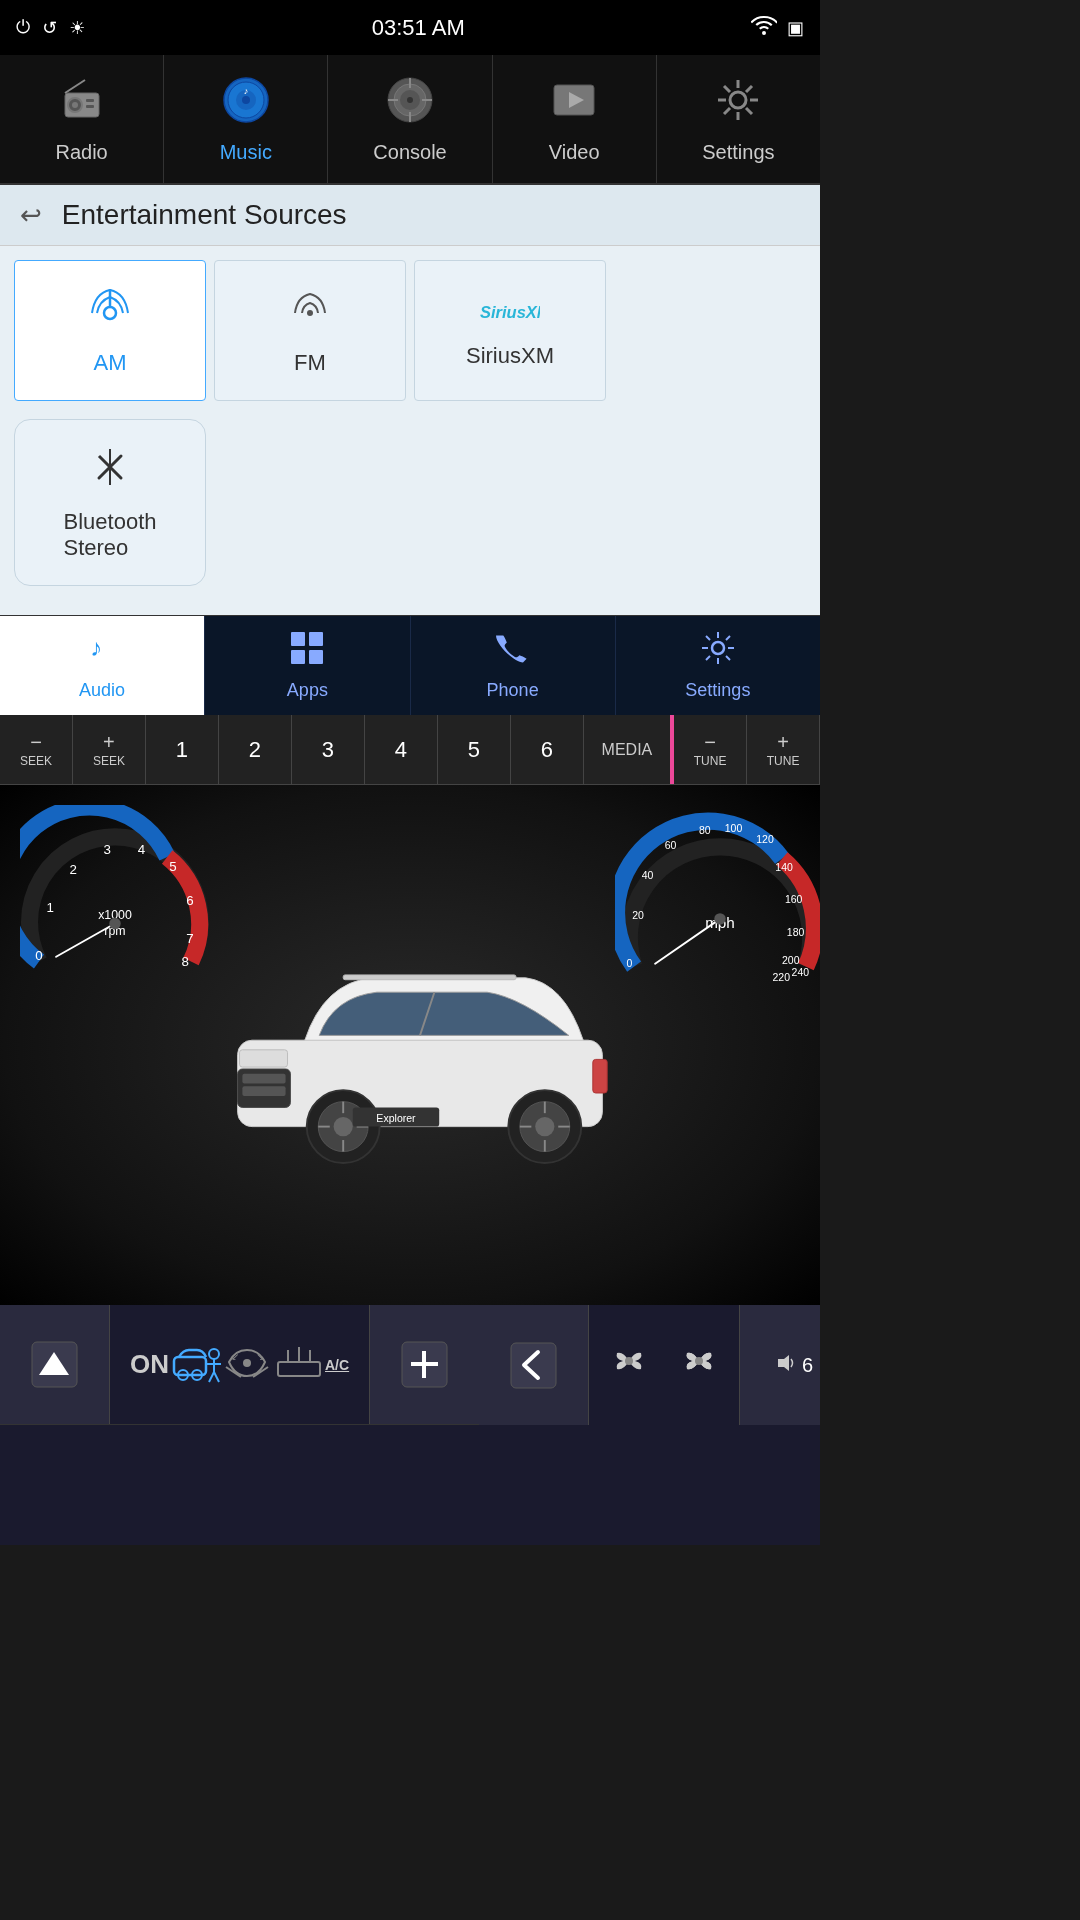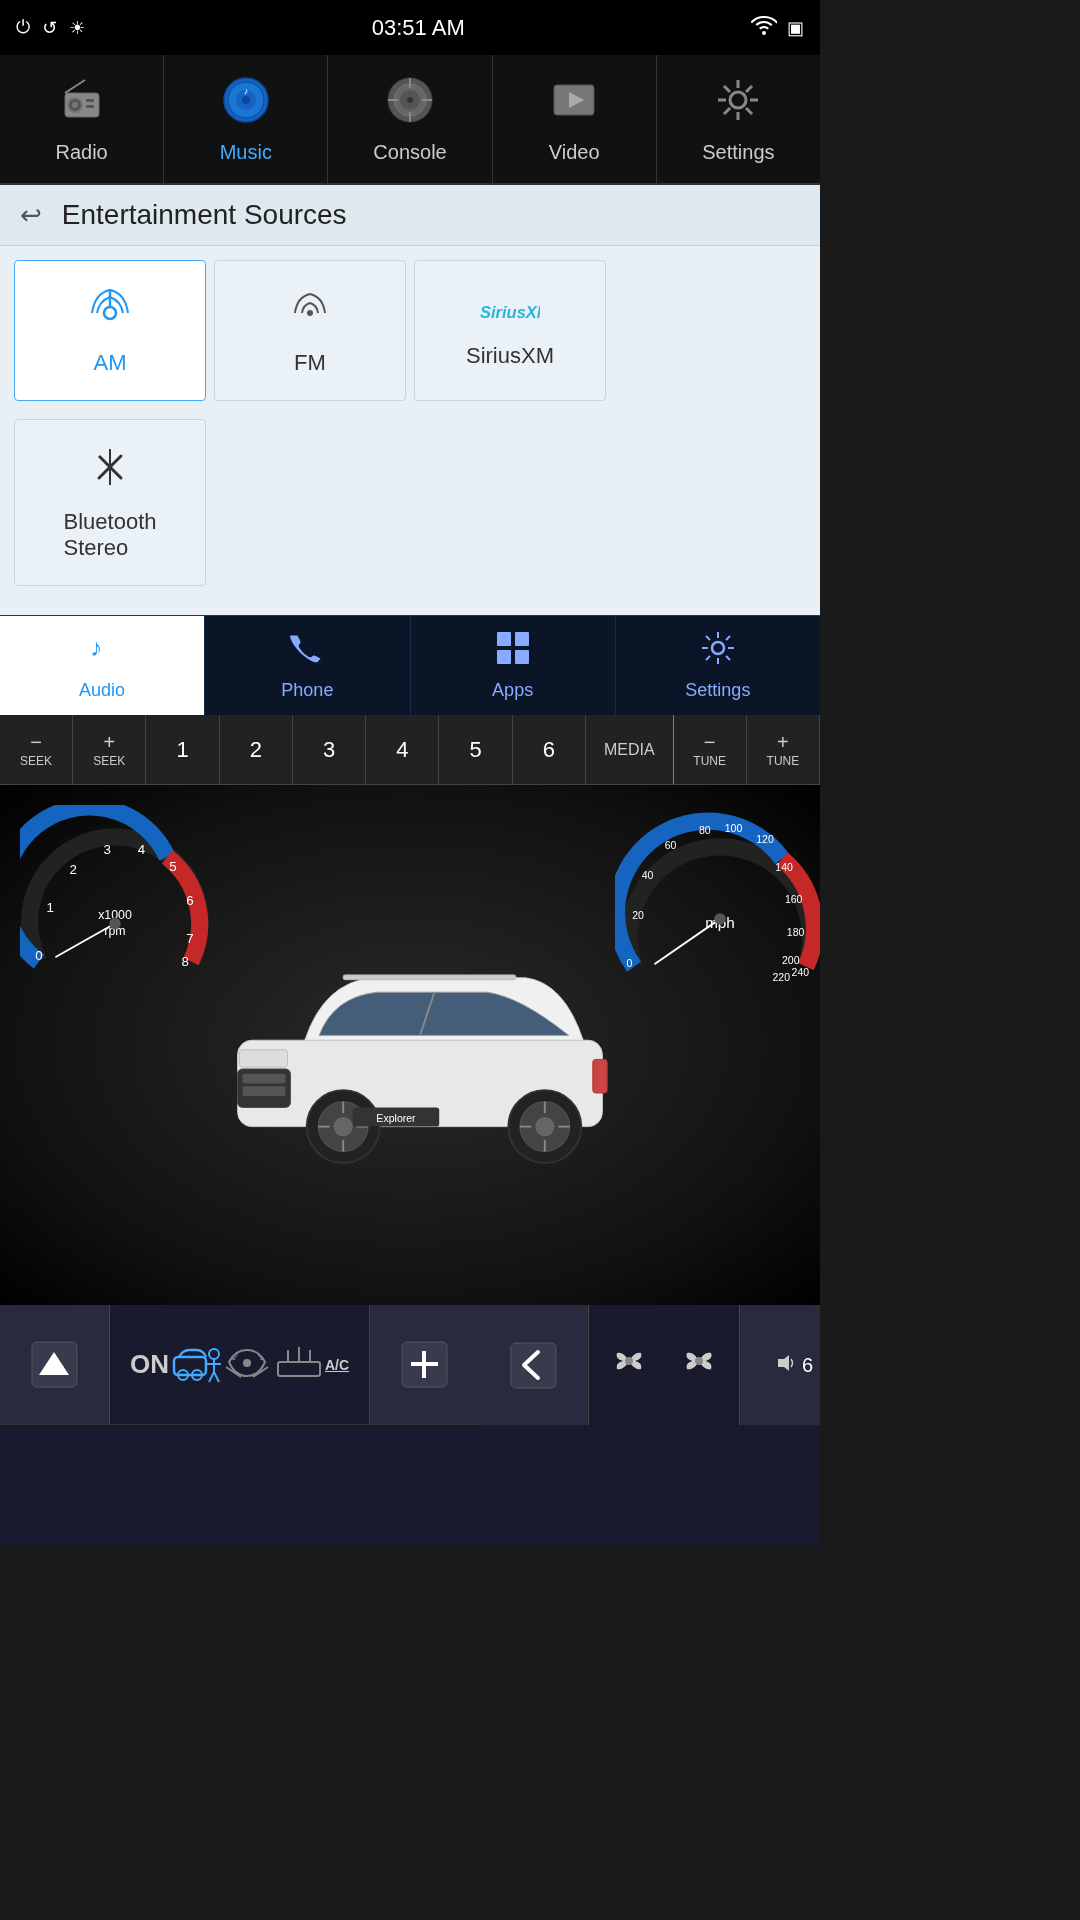--- a/index.html
+++ b/index.html
@@ -104,21 +104,21 @@
     .source-item-bt {
       display: flex;
       flex-direction: column;
       align-items: center;
       justify-content: center;
       padding: 24px 10px;
       border: 1px solid #c5d5e0;
       background: #eaf2f8;
       margin: 4px;
       cursor: pointer;
-      border-radius: 4px;
+      border-radius: 16px;
       min-height: 130px;
     }
 
     
     .tab-bar {
       display: flex;
       background: #0a1628;
       height: 100px;
       border-top: 1px solid #333;
     }
@@ -154,21 +154,21 @@
       align-items: center;
       justify-content: center;
       height: 100%;
       border-right: 1px solid #444;
       cursor: pointer;
       font-size: 14px;
       color: #ccc;
     }
     .radio-btn .btn-symbol { font-size: 20px; }
     .radio-btn.preset { font-size: 22px; color: white; }
-    .radio-media { font-size: 16px; color: #ccc; border-right: 1px solid #ec4899; }
+    .radio-media { font-size: 16px; color: #ccc; border-right: 4px solid #ec4899; }
 
     
     .dashboard {
       background: radial-gradient(ellipse at center, #2a2a2a 0%, #111 70%, #000 100%);
       height: 520px;
       position: relative;
       display: flex;
       align-items: center;
       justify-content: center;
     }
@@ -452,36 +452,36 @@
       <svg width="36" height="36" viewBox="0 0 36 36">
         <text x="6" y="26" font-size="24" fill="#2196F3">♪</text>
       </svg>
     </span>
     <span class="tab-label" style="color:#2196F3;">Audio</span>
   </div>
 
   <div class="tab-item">
     <span class="tab-icon">
       <svg width="36" height="36" viewBox="0 0 36 36">
-        <path d="M8 6 C8 6 10 8 12 14 C10 16 9 17 10 19 C12 23 17 28 21 30 C23 31 24 30 26 28 C32 30 34 32 34 32 L30 36 C20 36 0 16 0 6 Z" fill="#8af" transform="translate(1,0) scale(0.9)"></path>
-      </svg>
-    </span>
-    <span class="tab-label">Phone</span>
-  </div>
-
-  <div class="tab-item">
-    <span class="tab-icon">
-      <svg width="36" height="36" viewBox="0 0 36 36">
         <rect x="2" y="2" width="14" height="14" rx="1" fill="#8af"></rect>
         <rect x="20" y="2" width="14" height="14" rx="1" fill="#8af"></rect>
         <rect x="2" y="20" width="14" height="14" rx="1" fill="#8af"></rect>
         <rect x="20" y="20" width="14" height="14" rx="1" fill="#8af"></rect>
       </svg>
     </span>
     <span class="tab-label">Apps</span>
+  </div>
+
+  <div class="tab-item">
+    <span class="tab-icon">
+      <svg width="36" height="36" viewBox="0 0 36 36">
+        <path d="M8 6 C8 6 10 8 12 14 C10 16 9 17 10 19 C12 23 17 28 21 30 C23 31 24 30 26 28 C32 30 34 32 34 32 L30 36 C20 36 0 16 0 6 Z" fill="#8af" transform="translate(1,0) scale(0.9)"></path>
+      </svg>
+    </span>
+    <span class="tab-label">Phone</span>
   </div>
 
   <div class="tab-item">
     <span class="tab-icon">
       <svg width="36" height="36" viewBox="0 0 36 36">
         <circle cx="18" cy="18" r="6" fill="none" stroke="#8af" stroke-width="2.5"></circle>
         <g stroke="#8af" stroke-width="2">
           <line x1="18" y1="2" x2="18" y2="8"></line>
           <line x1="18" y1="28" x2="18" y2="34"></line>
           <line x1="2" y1="18" x2="8" y2="18"></line>

